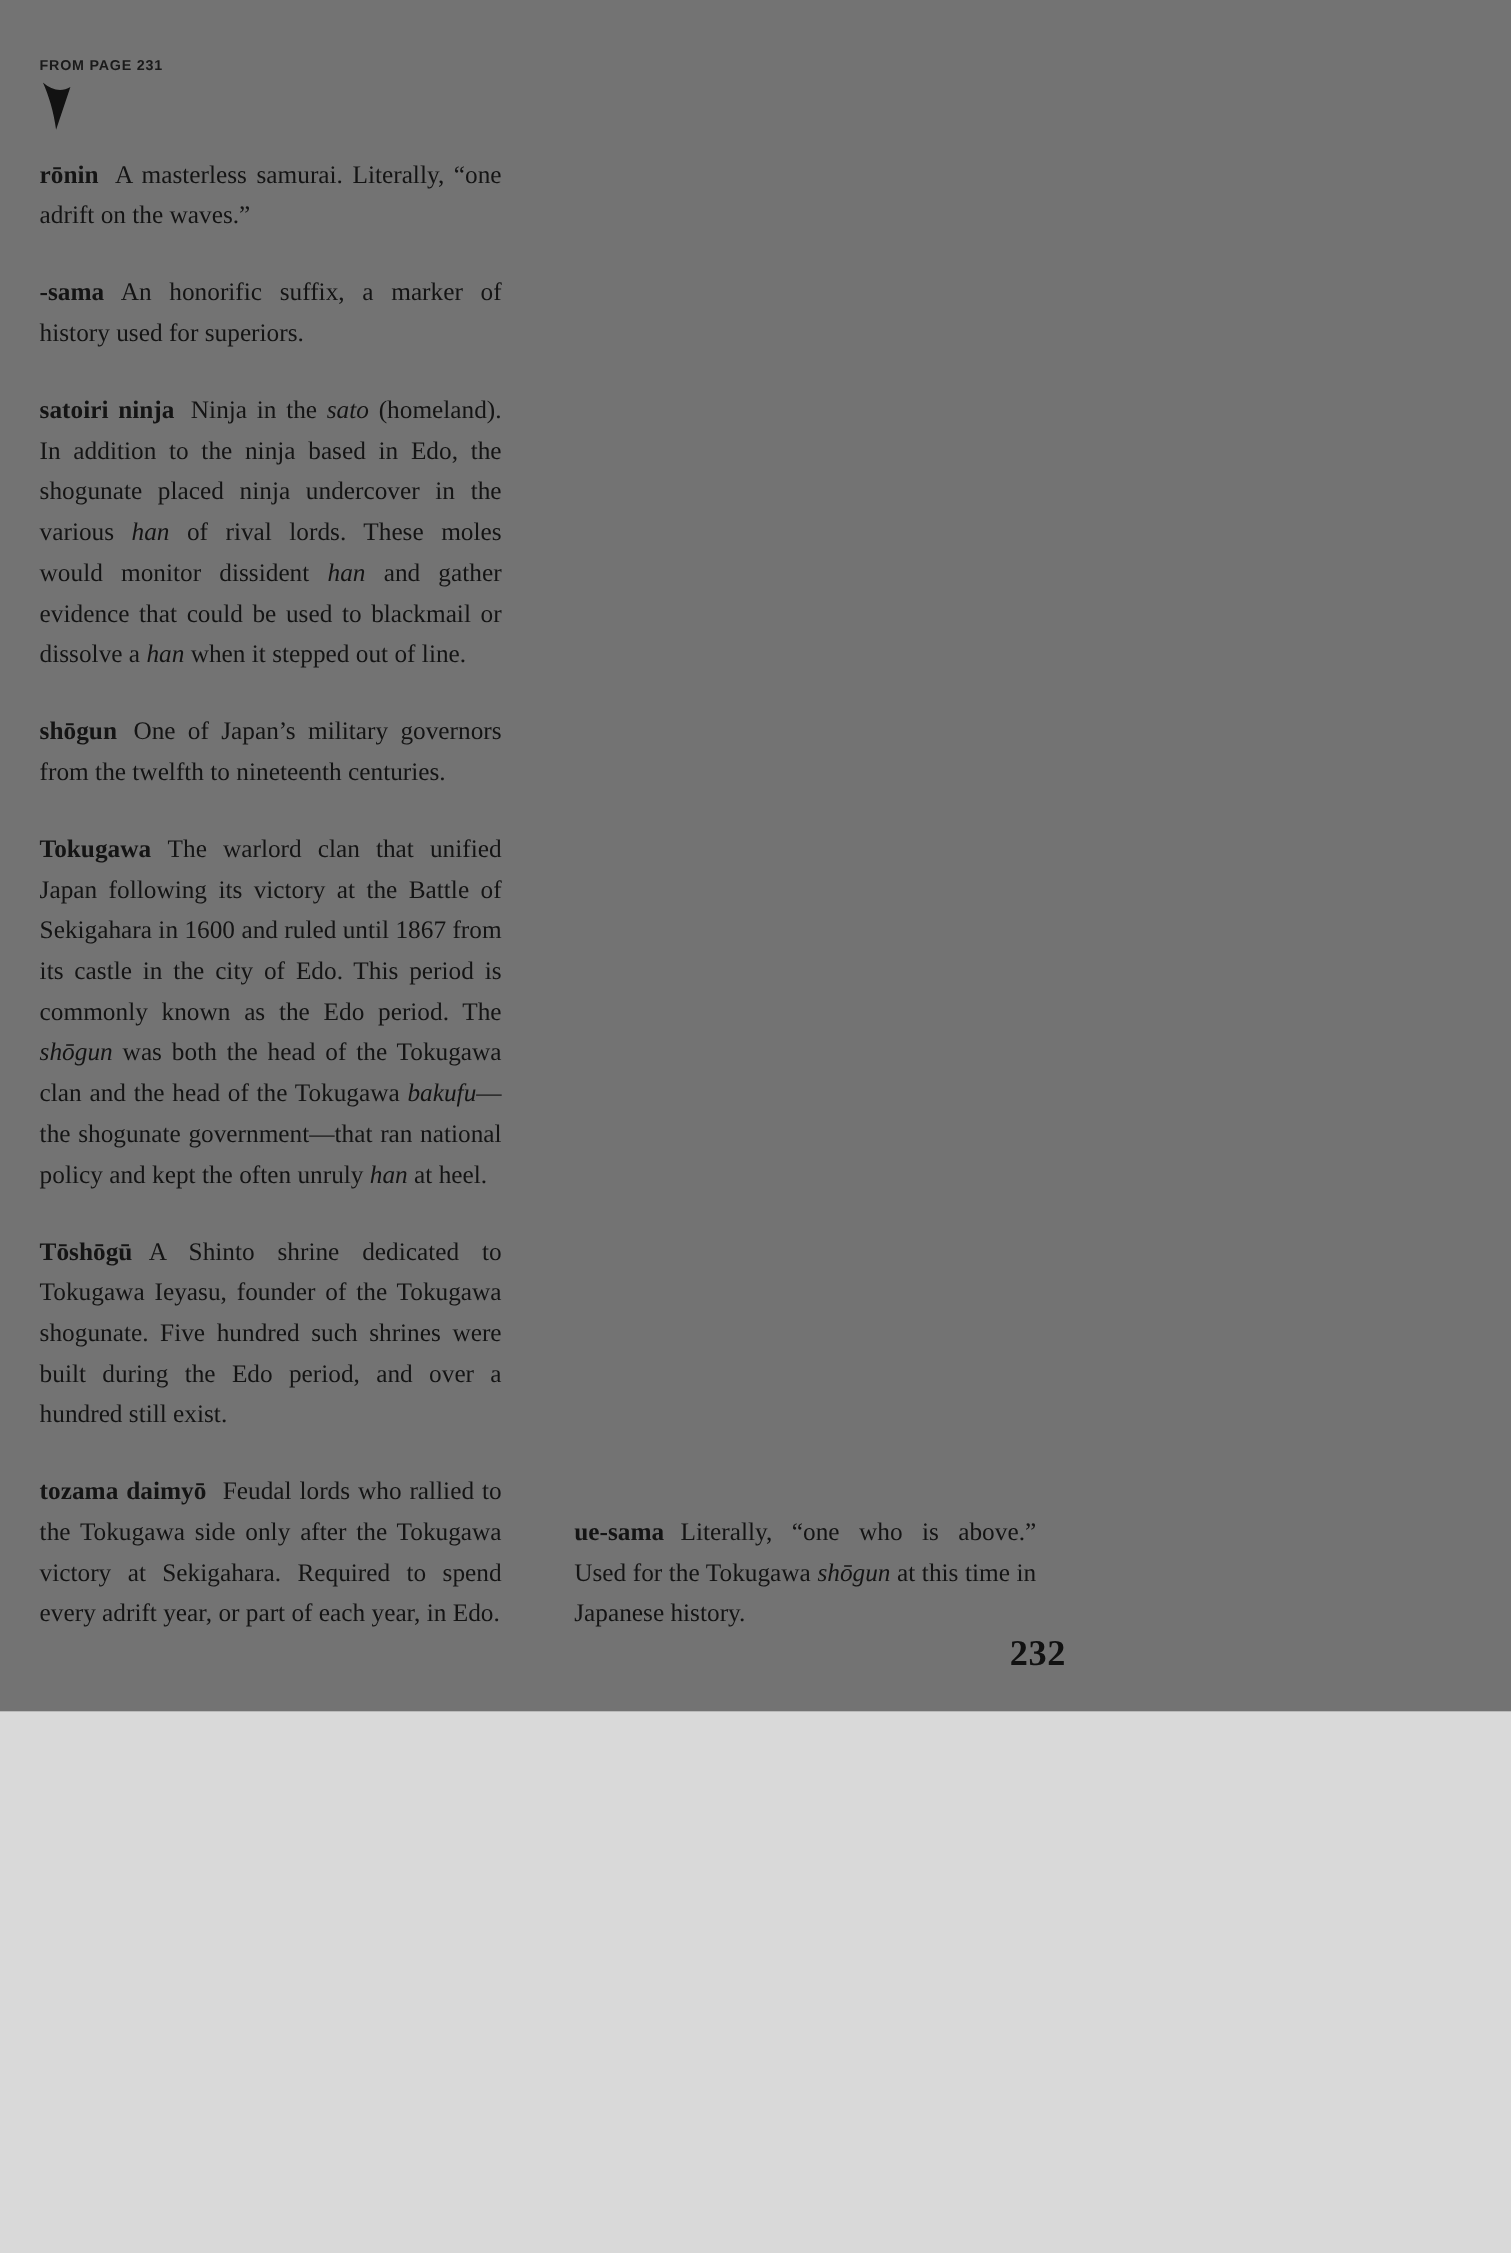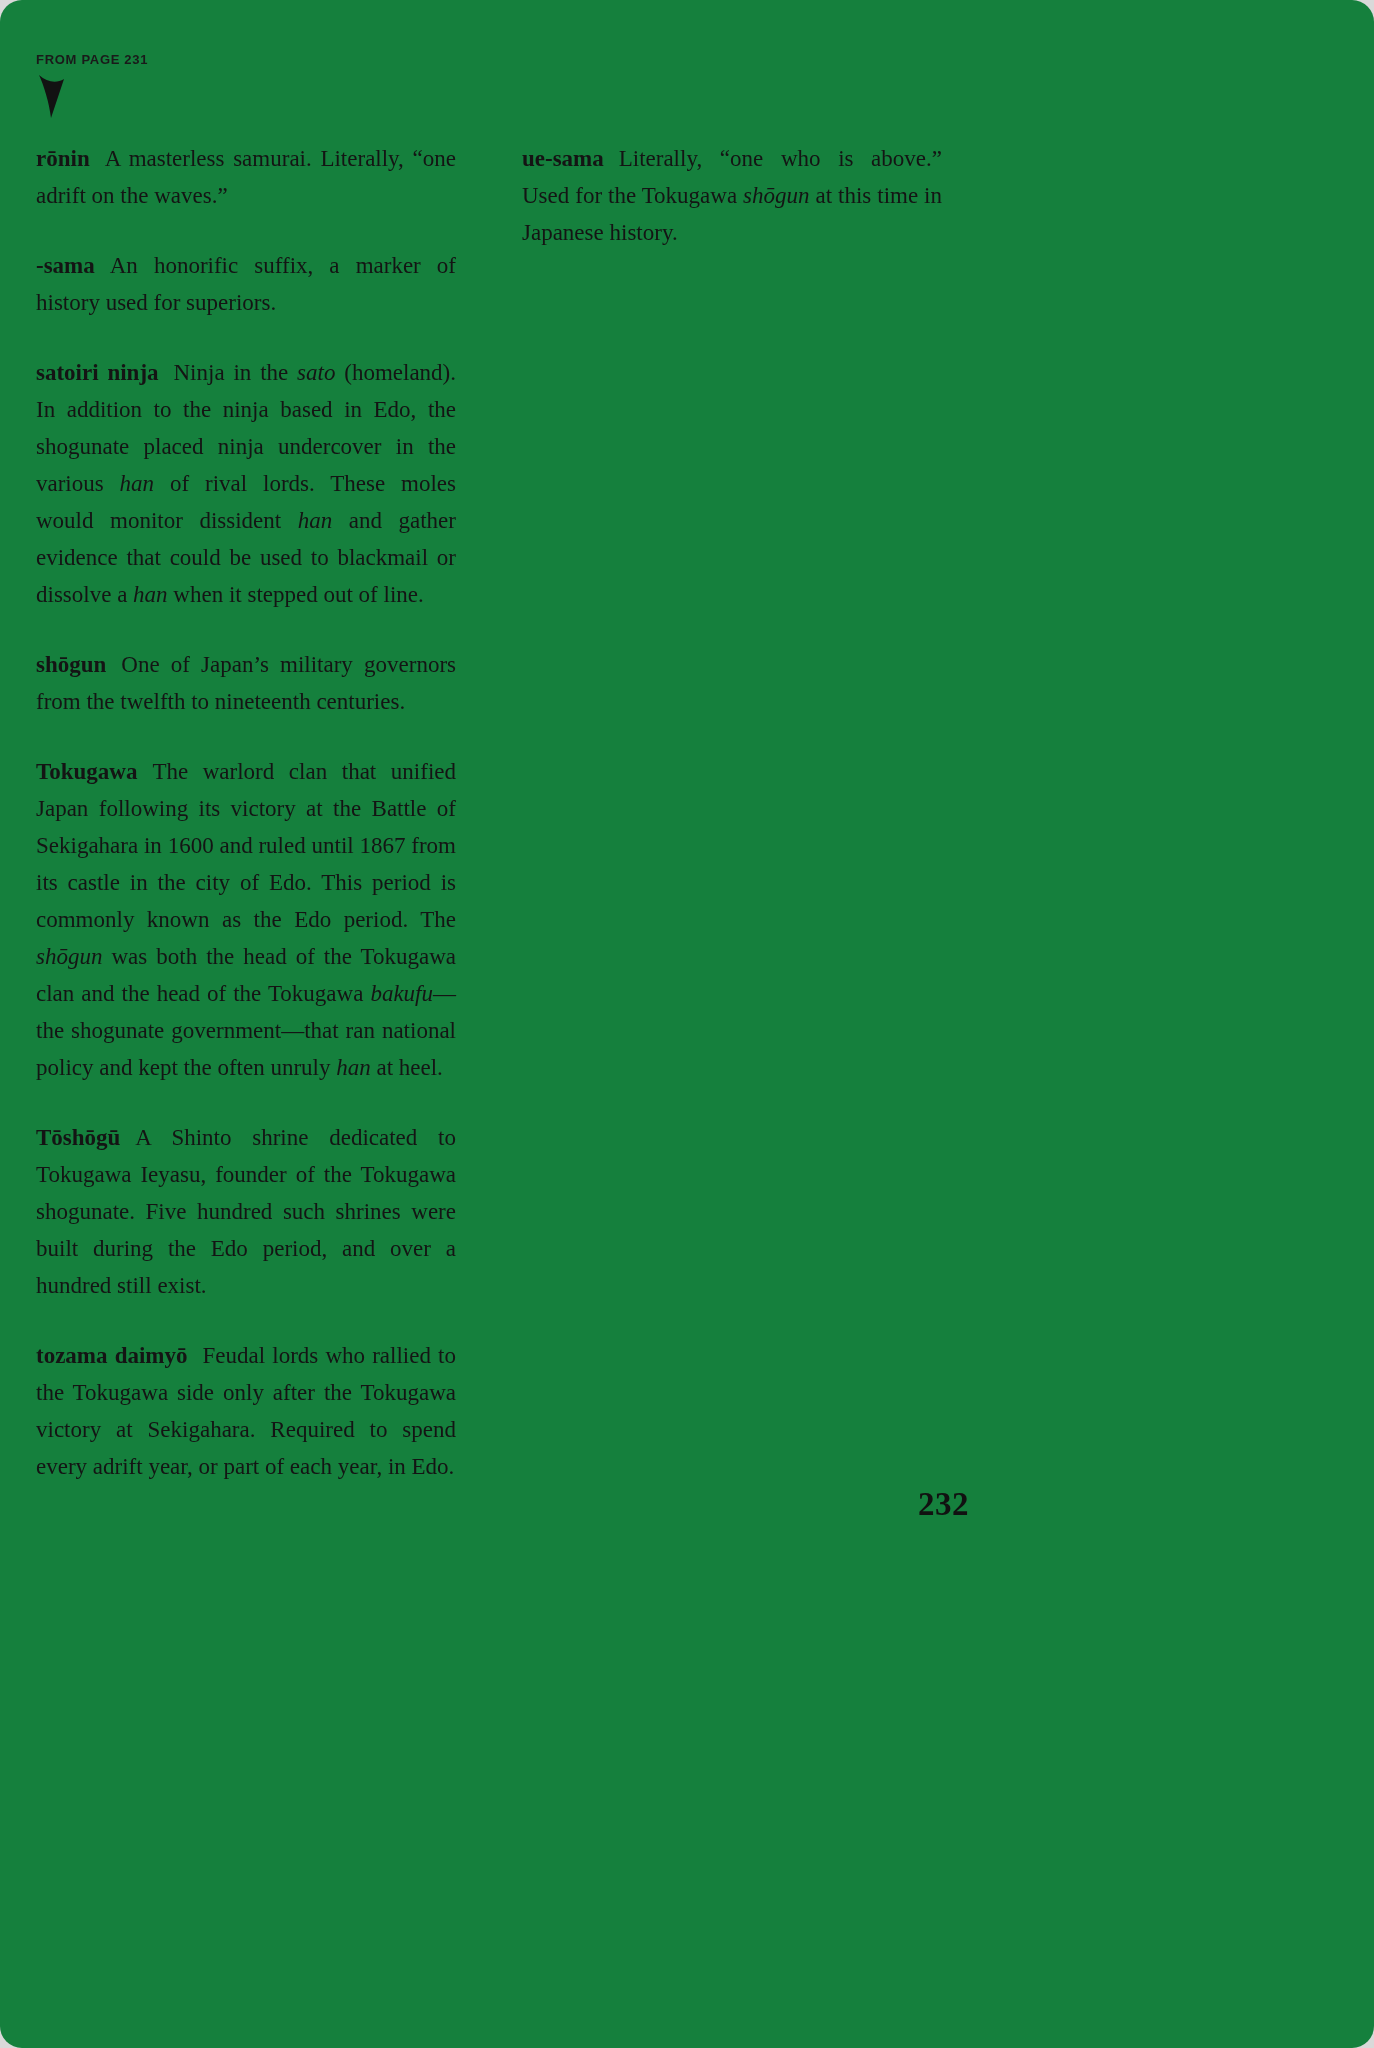--- a/index.html
+++ b/index.html
@@ -1,26 +1,25 @@
 <!DOCTYPE html>
 <html><head>
 <meta charset="utf-8">
 <style>
   * { margin: 0; padding: 0; box-sizing: border-box; }
   html, body { background: #d9d9d9; }
   .page {
     position: relative;
     width: 1374px;
-    height: 2048px;
+    height: 1556px;
     margin: 0 auto;
-    background: #15803d;
+    background: #737373;
     color: #141414;
     font-family: "Liberation Serif", serif;
     overflow: hidden;
-    border-radius: 22px;
   }
   .page-header {
     position: absolute;
     left: 36px;
     top: 52px;
   }
   .from-note {
     font-family: "Liberation Sans", sans-serif;
     font-weight: 700;
     font-size: 13px;
@@ -32,21 +31,21 @@
     margin-top: 8px;
     margin-left: 2px;
   }
   .columns {
     position: absolute;
     left: 36px;
     top: 140px;
     width: 906px;
     display: flex;
     gap: 66px;
-    align-items: flex-start;
+    align-items: flex-end;
   }
   .glossary-col { width: 420px; }
   .entry {
     font-size: 23px;
     line-height: 37px;
     text-align: justify;
     margin-bottom: 33px;
   }
   .entry:last-child { margin-bottom: 0; }
   .term {

